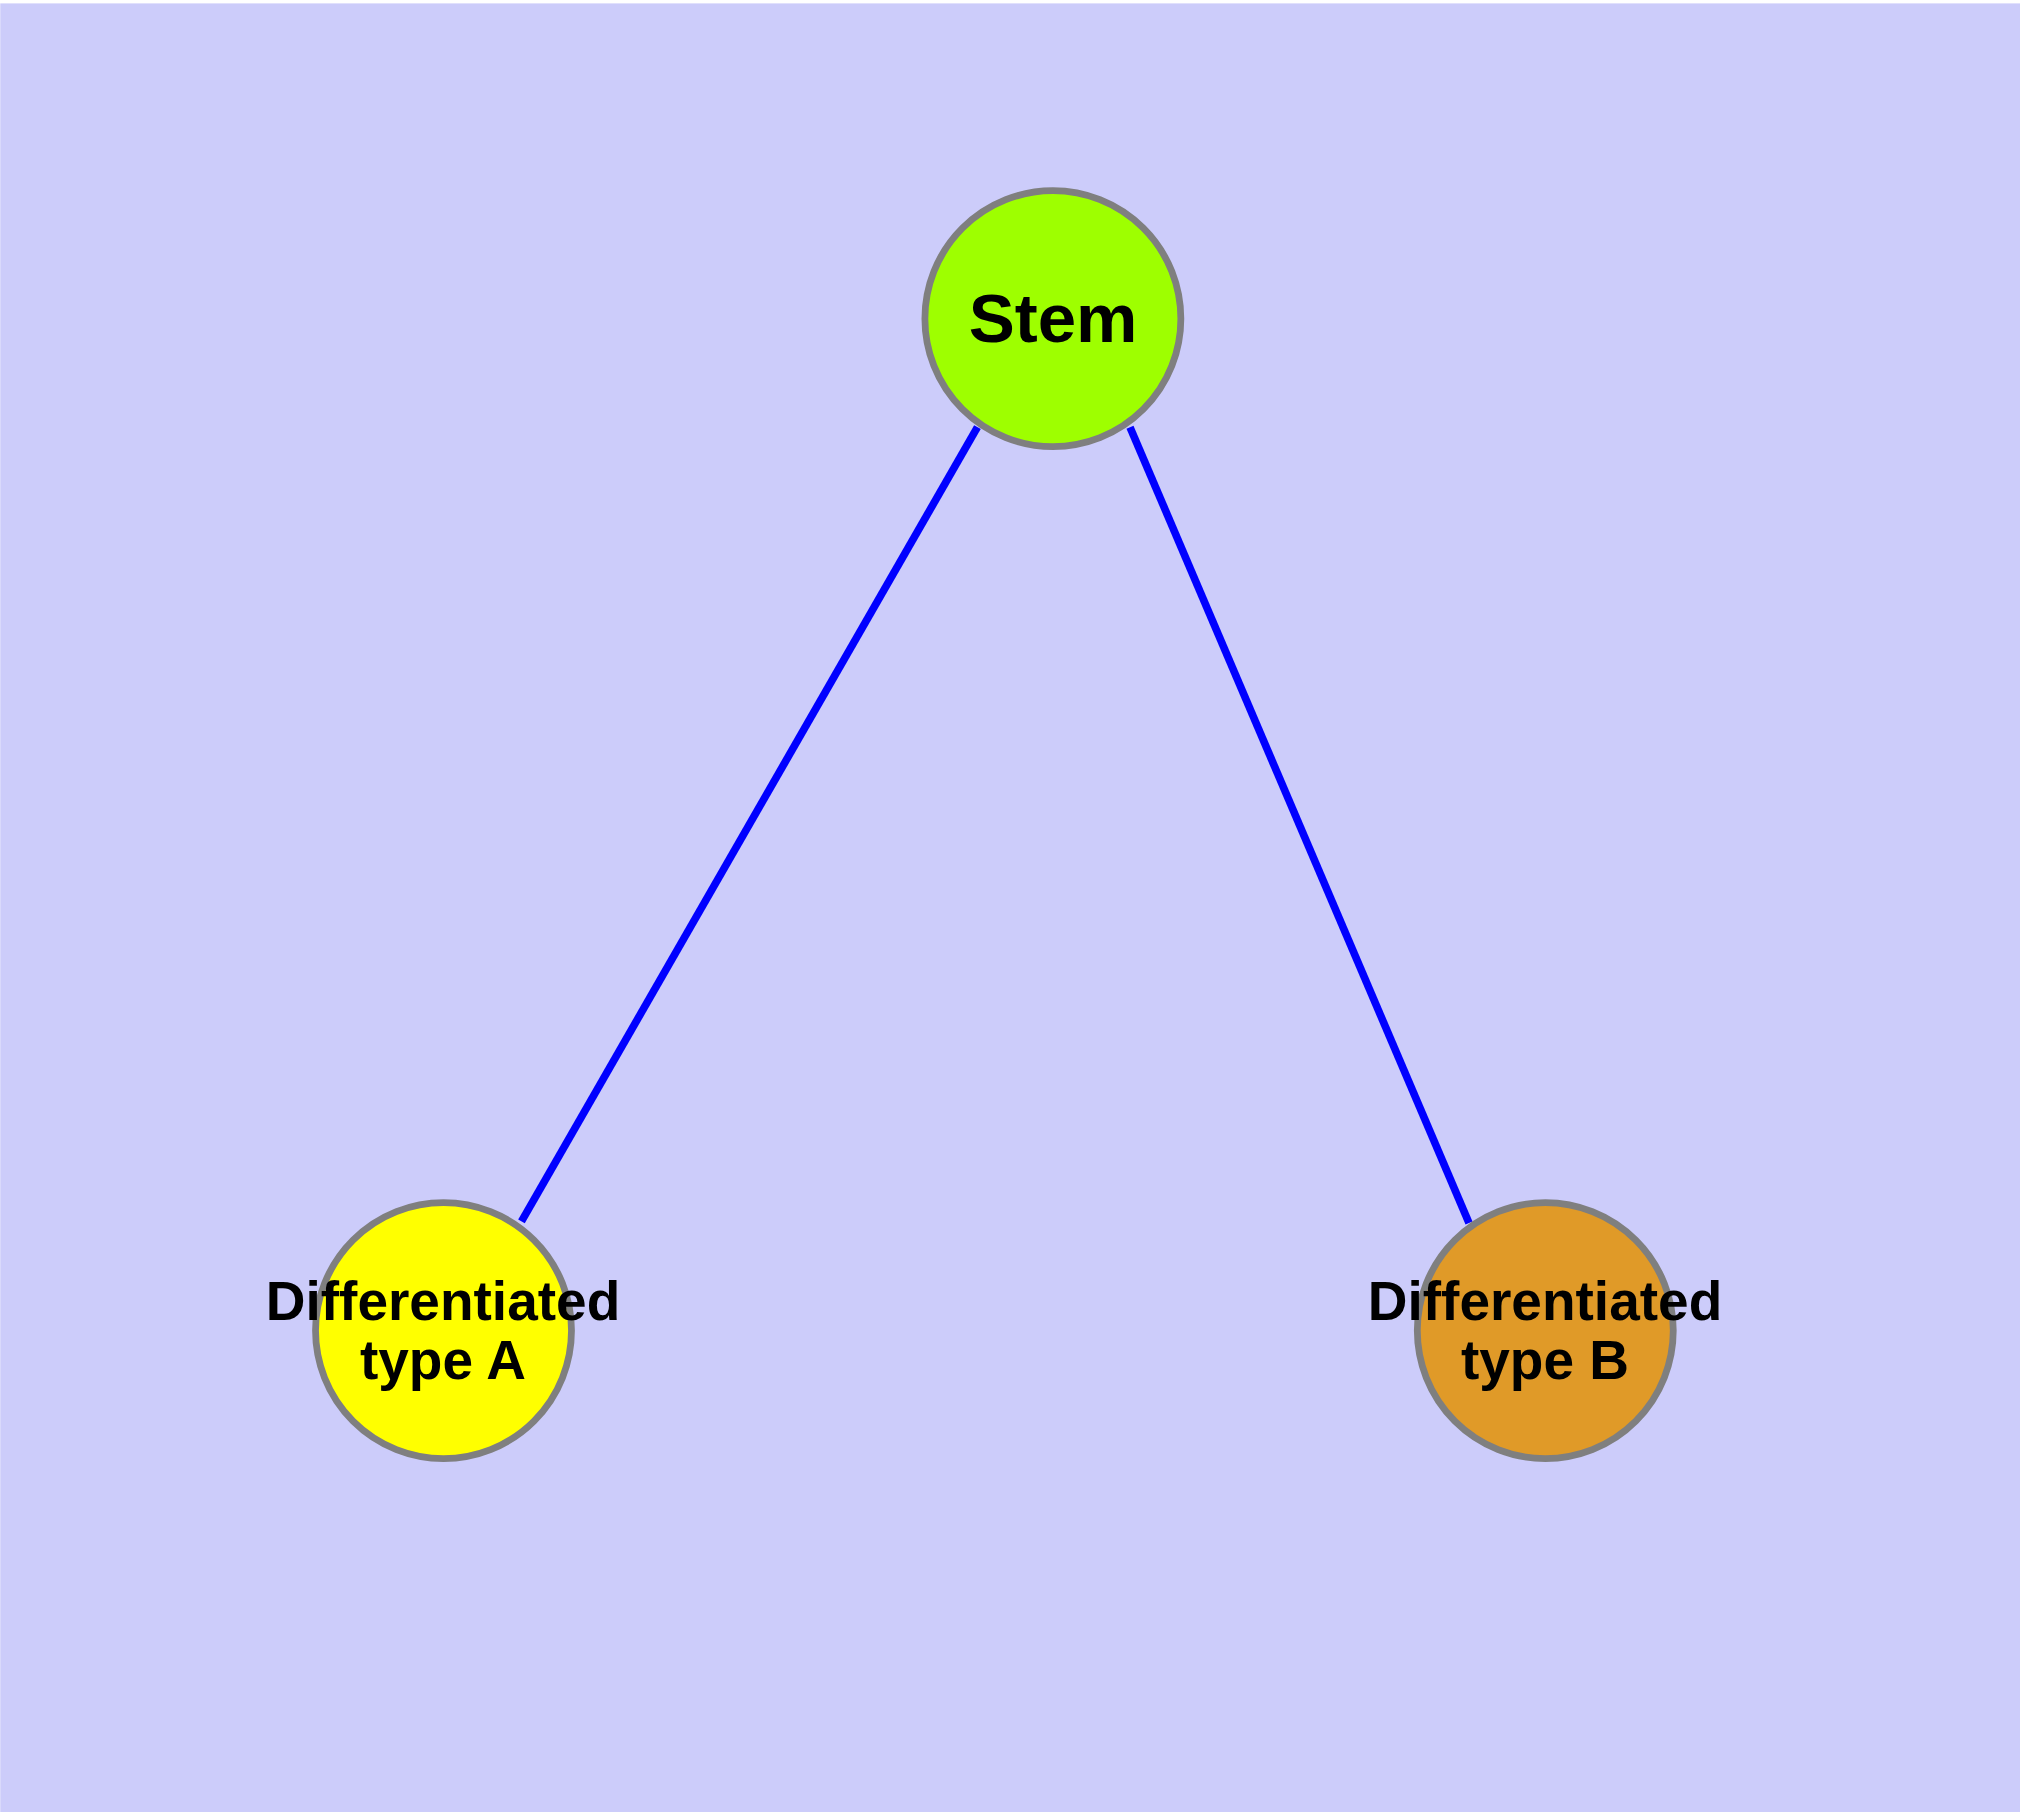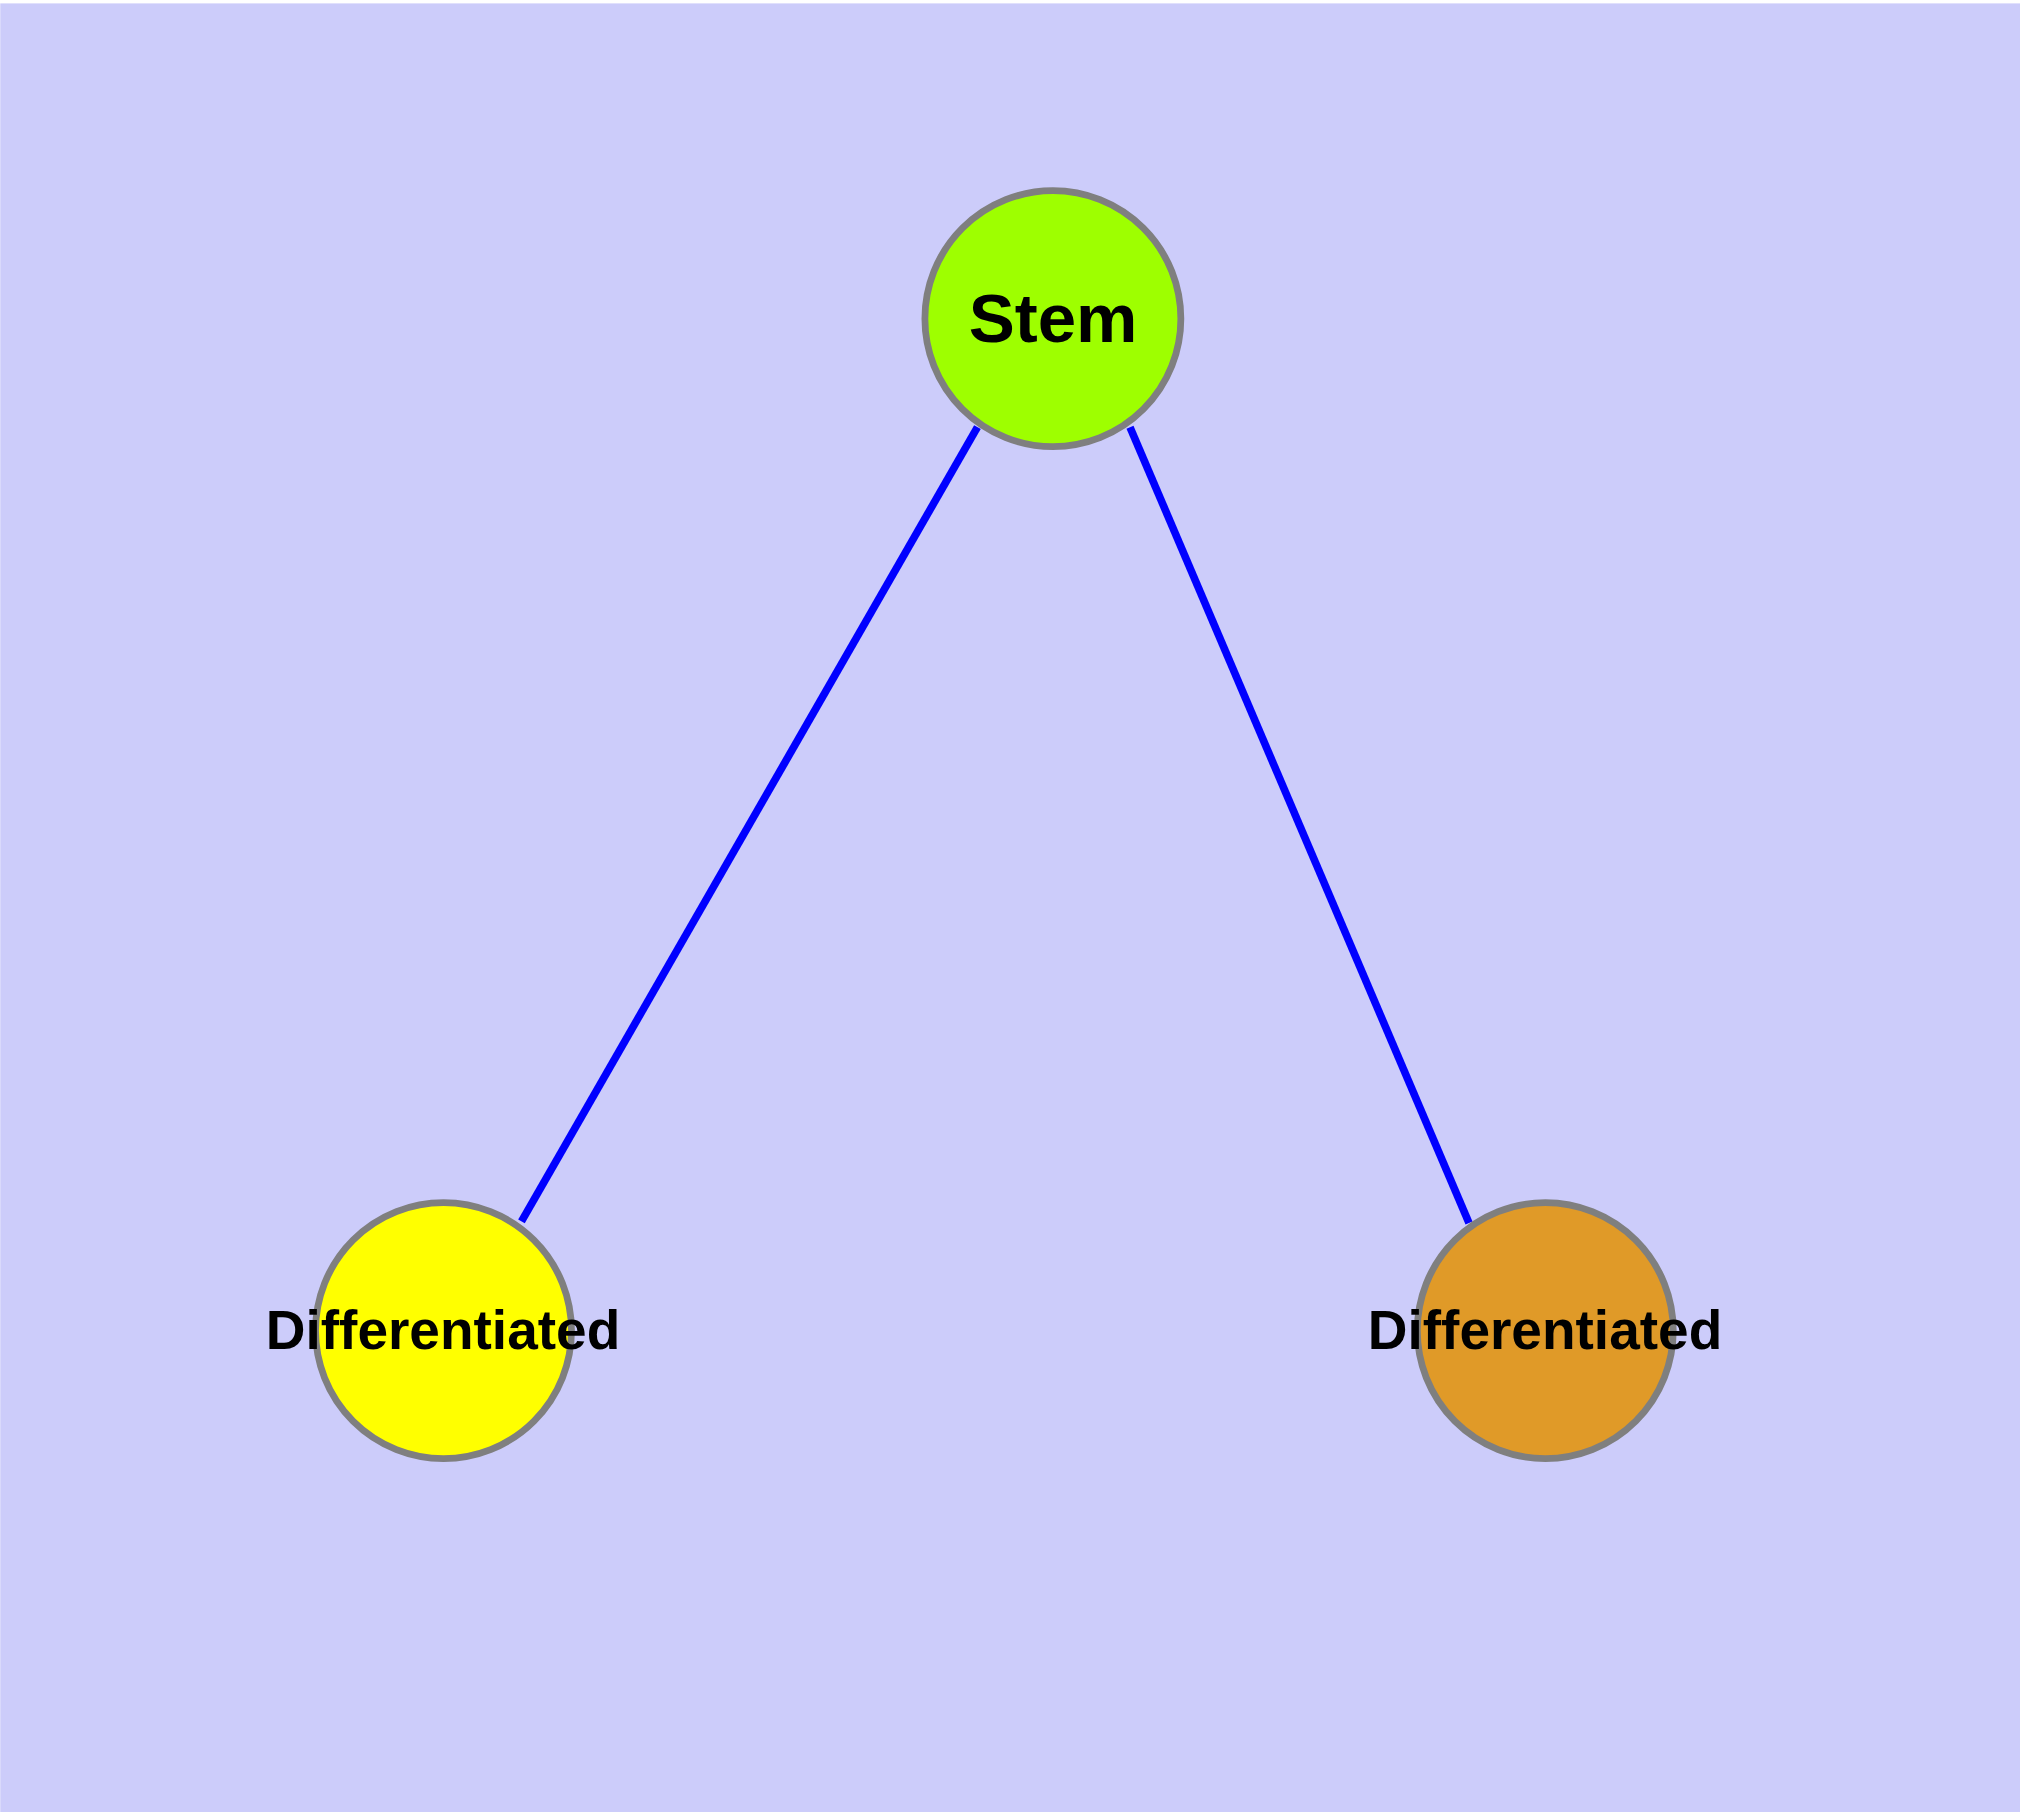--- a/index.html
+++ b/index.html
@@ -56,17 +56,17 @@
         <line x1="1333" y1="504" x2="1733" y2="1443" stroke="#0000ff" stroke-width="9" stroke-linecap="butt"></line>
       </g>
     <g id="node-layer">
         <circle cx="1242" cy="376" r="151" fill="#9eff00" stroke="#7f7f7f" stroke-width="8"></circle>
         <circle cx="523" cy="1570" r="151" fill="#ffff00" stroke="#7f7f7f" stroke-width="8"></circle>
         <circle cx="1823" cy="1570" r="151" fill="#e09a28" stroke="#7f7f7f" stroke-width="8"></circle>
       </g>
   </svg>
   <div id="label-layer">
       <div class="node-label one-line" style="left: 1053px; top: 319px; color: rgb(0, 0, 0);"><div>Stem</div></div>
-      <div class="node-label two-line" style="left: 443px; top: 1331px; color: rgb(0, 0, 0);"><div>Differentiated</div></div>
-      <div class="node-label two-line" style="left: 1545px; top: 1331px; color: rgb(0, 0, 0);"><div>Differentiated</div></div>
+      <div class="node-label two-line" style="left: 443px; top: 1331px; color: rgb(0, 0, 0);"><div>Differentiated</div><div>type A</div></div>
+      <div class="node-label two-line" style="left: 1545px; top: 1331px; color: rgb(0, 0, 0);"><div>Differentiated</div><div>type B</div></div>
     </div>
 </div>
 
 
 </body></html>

